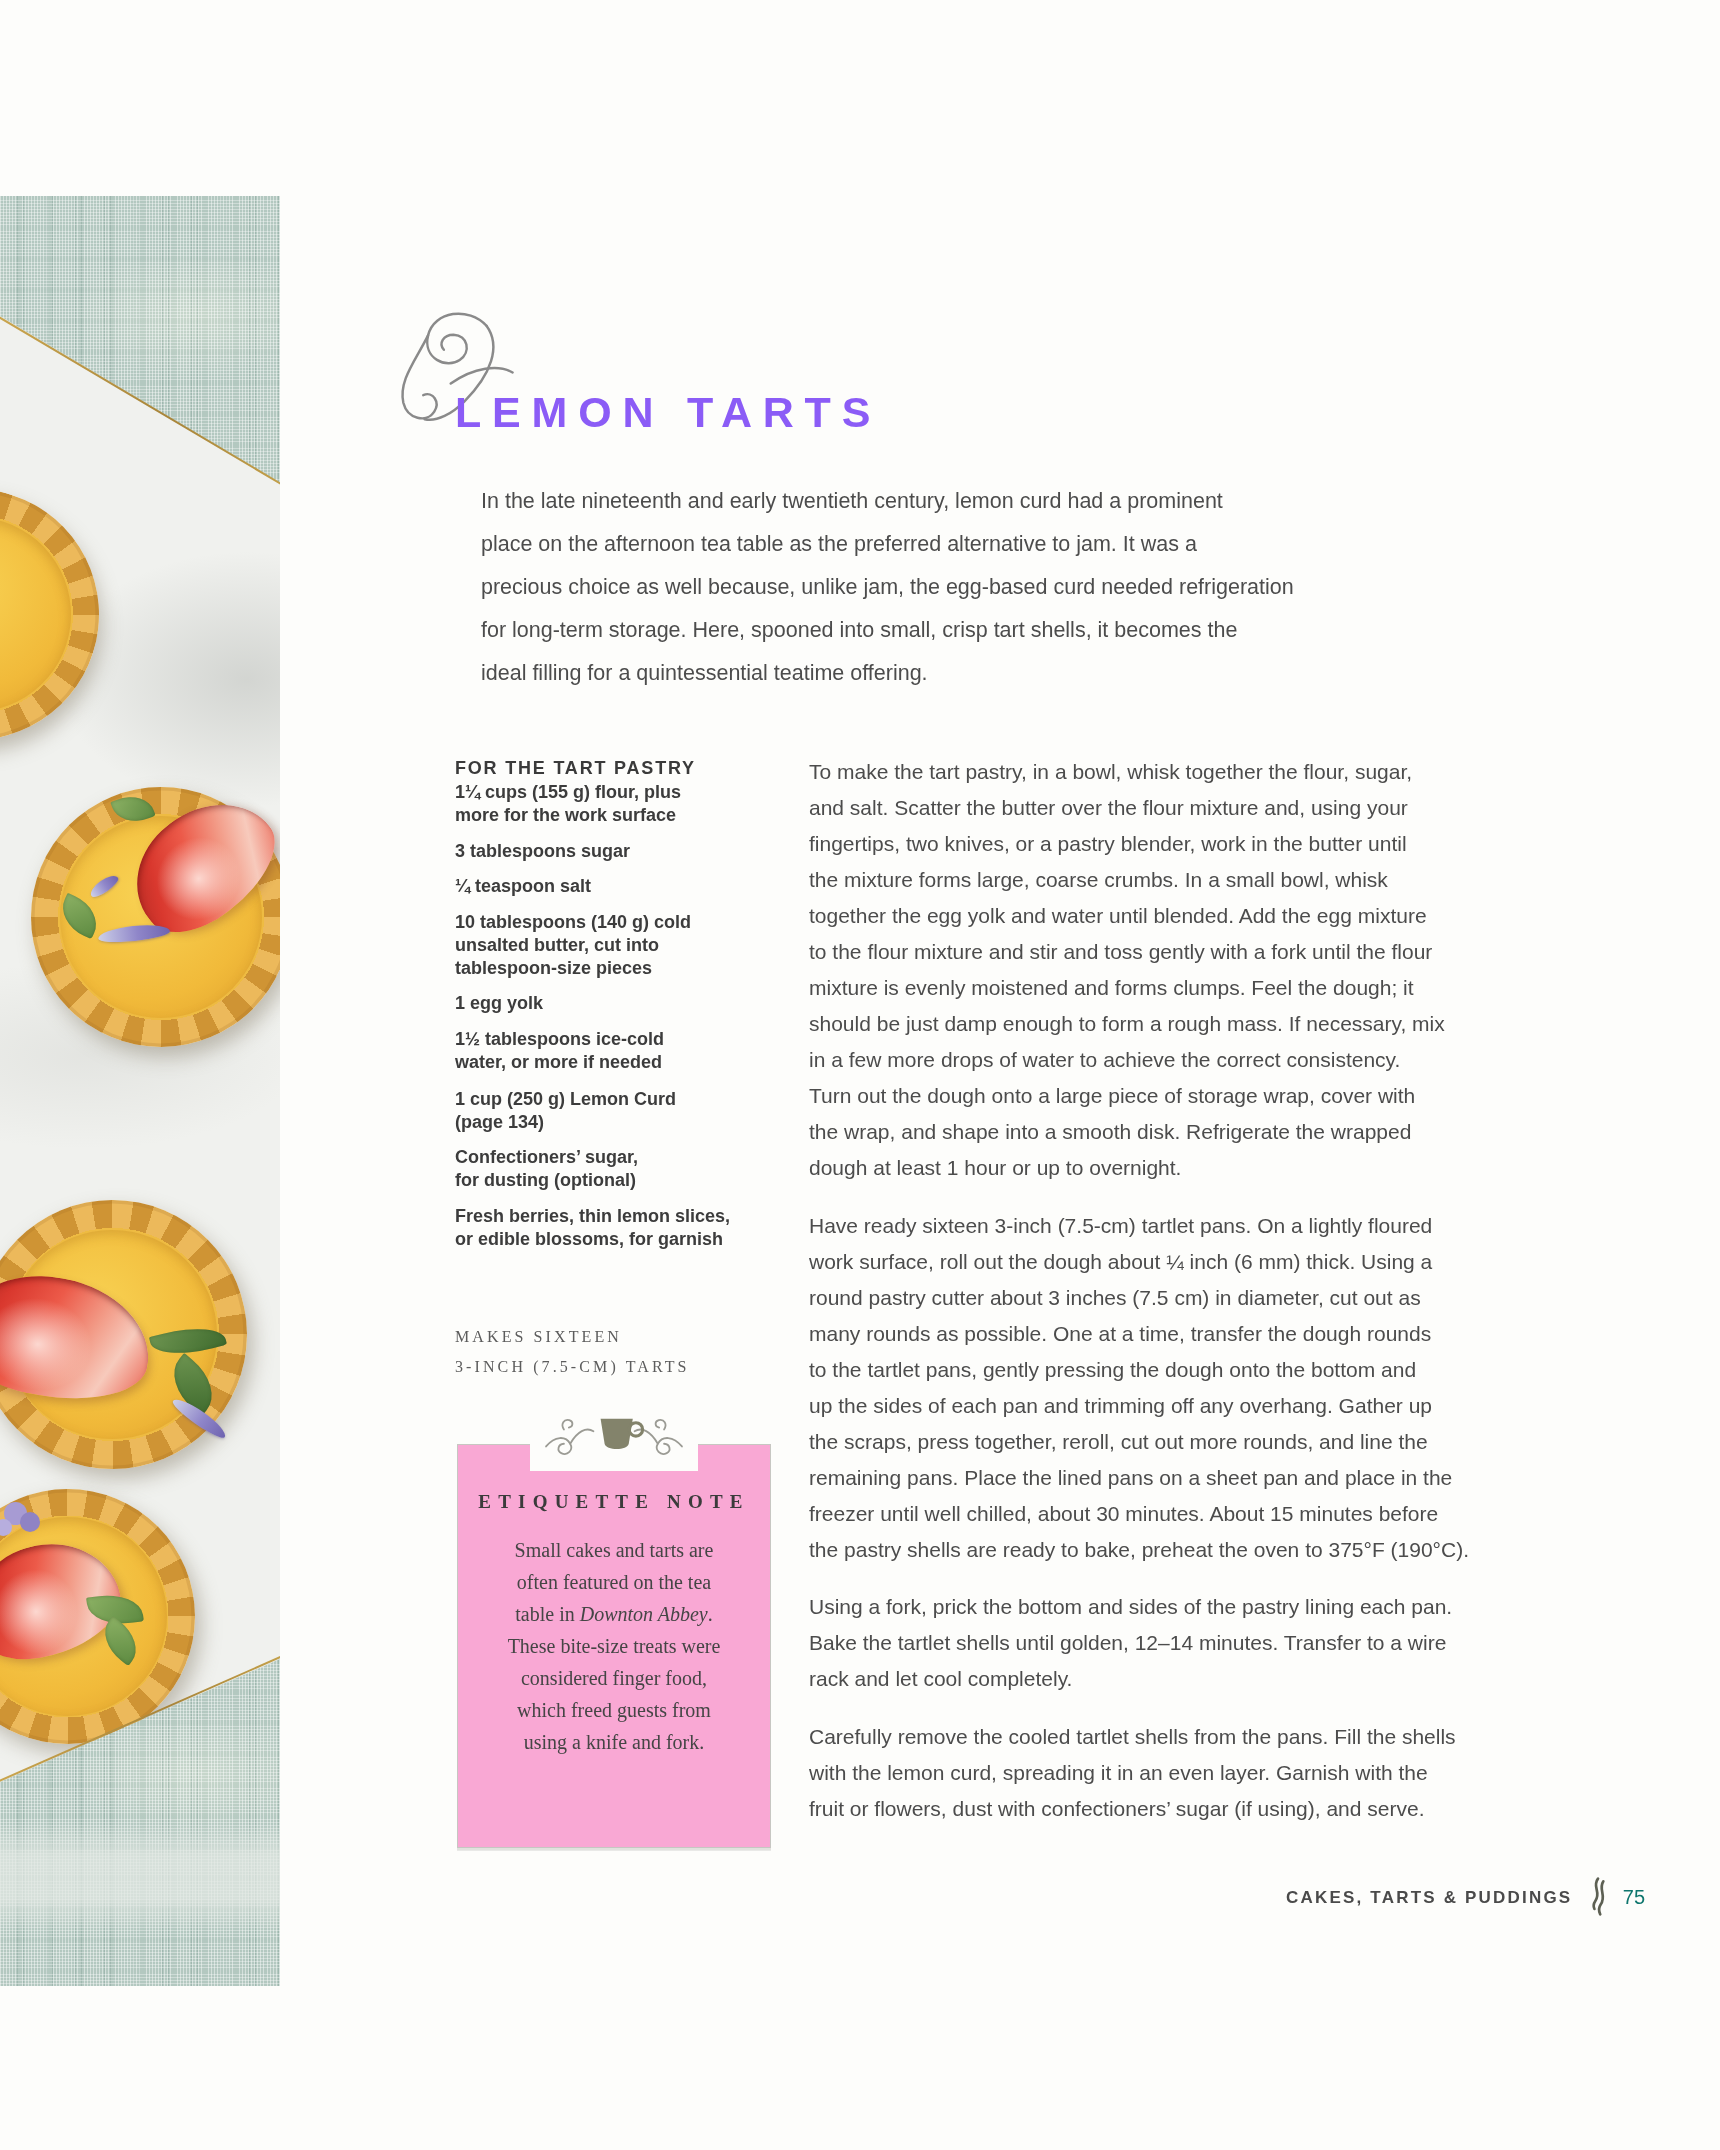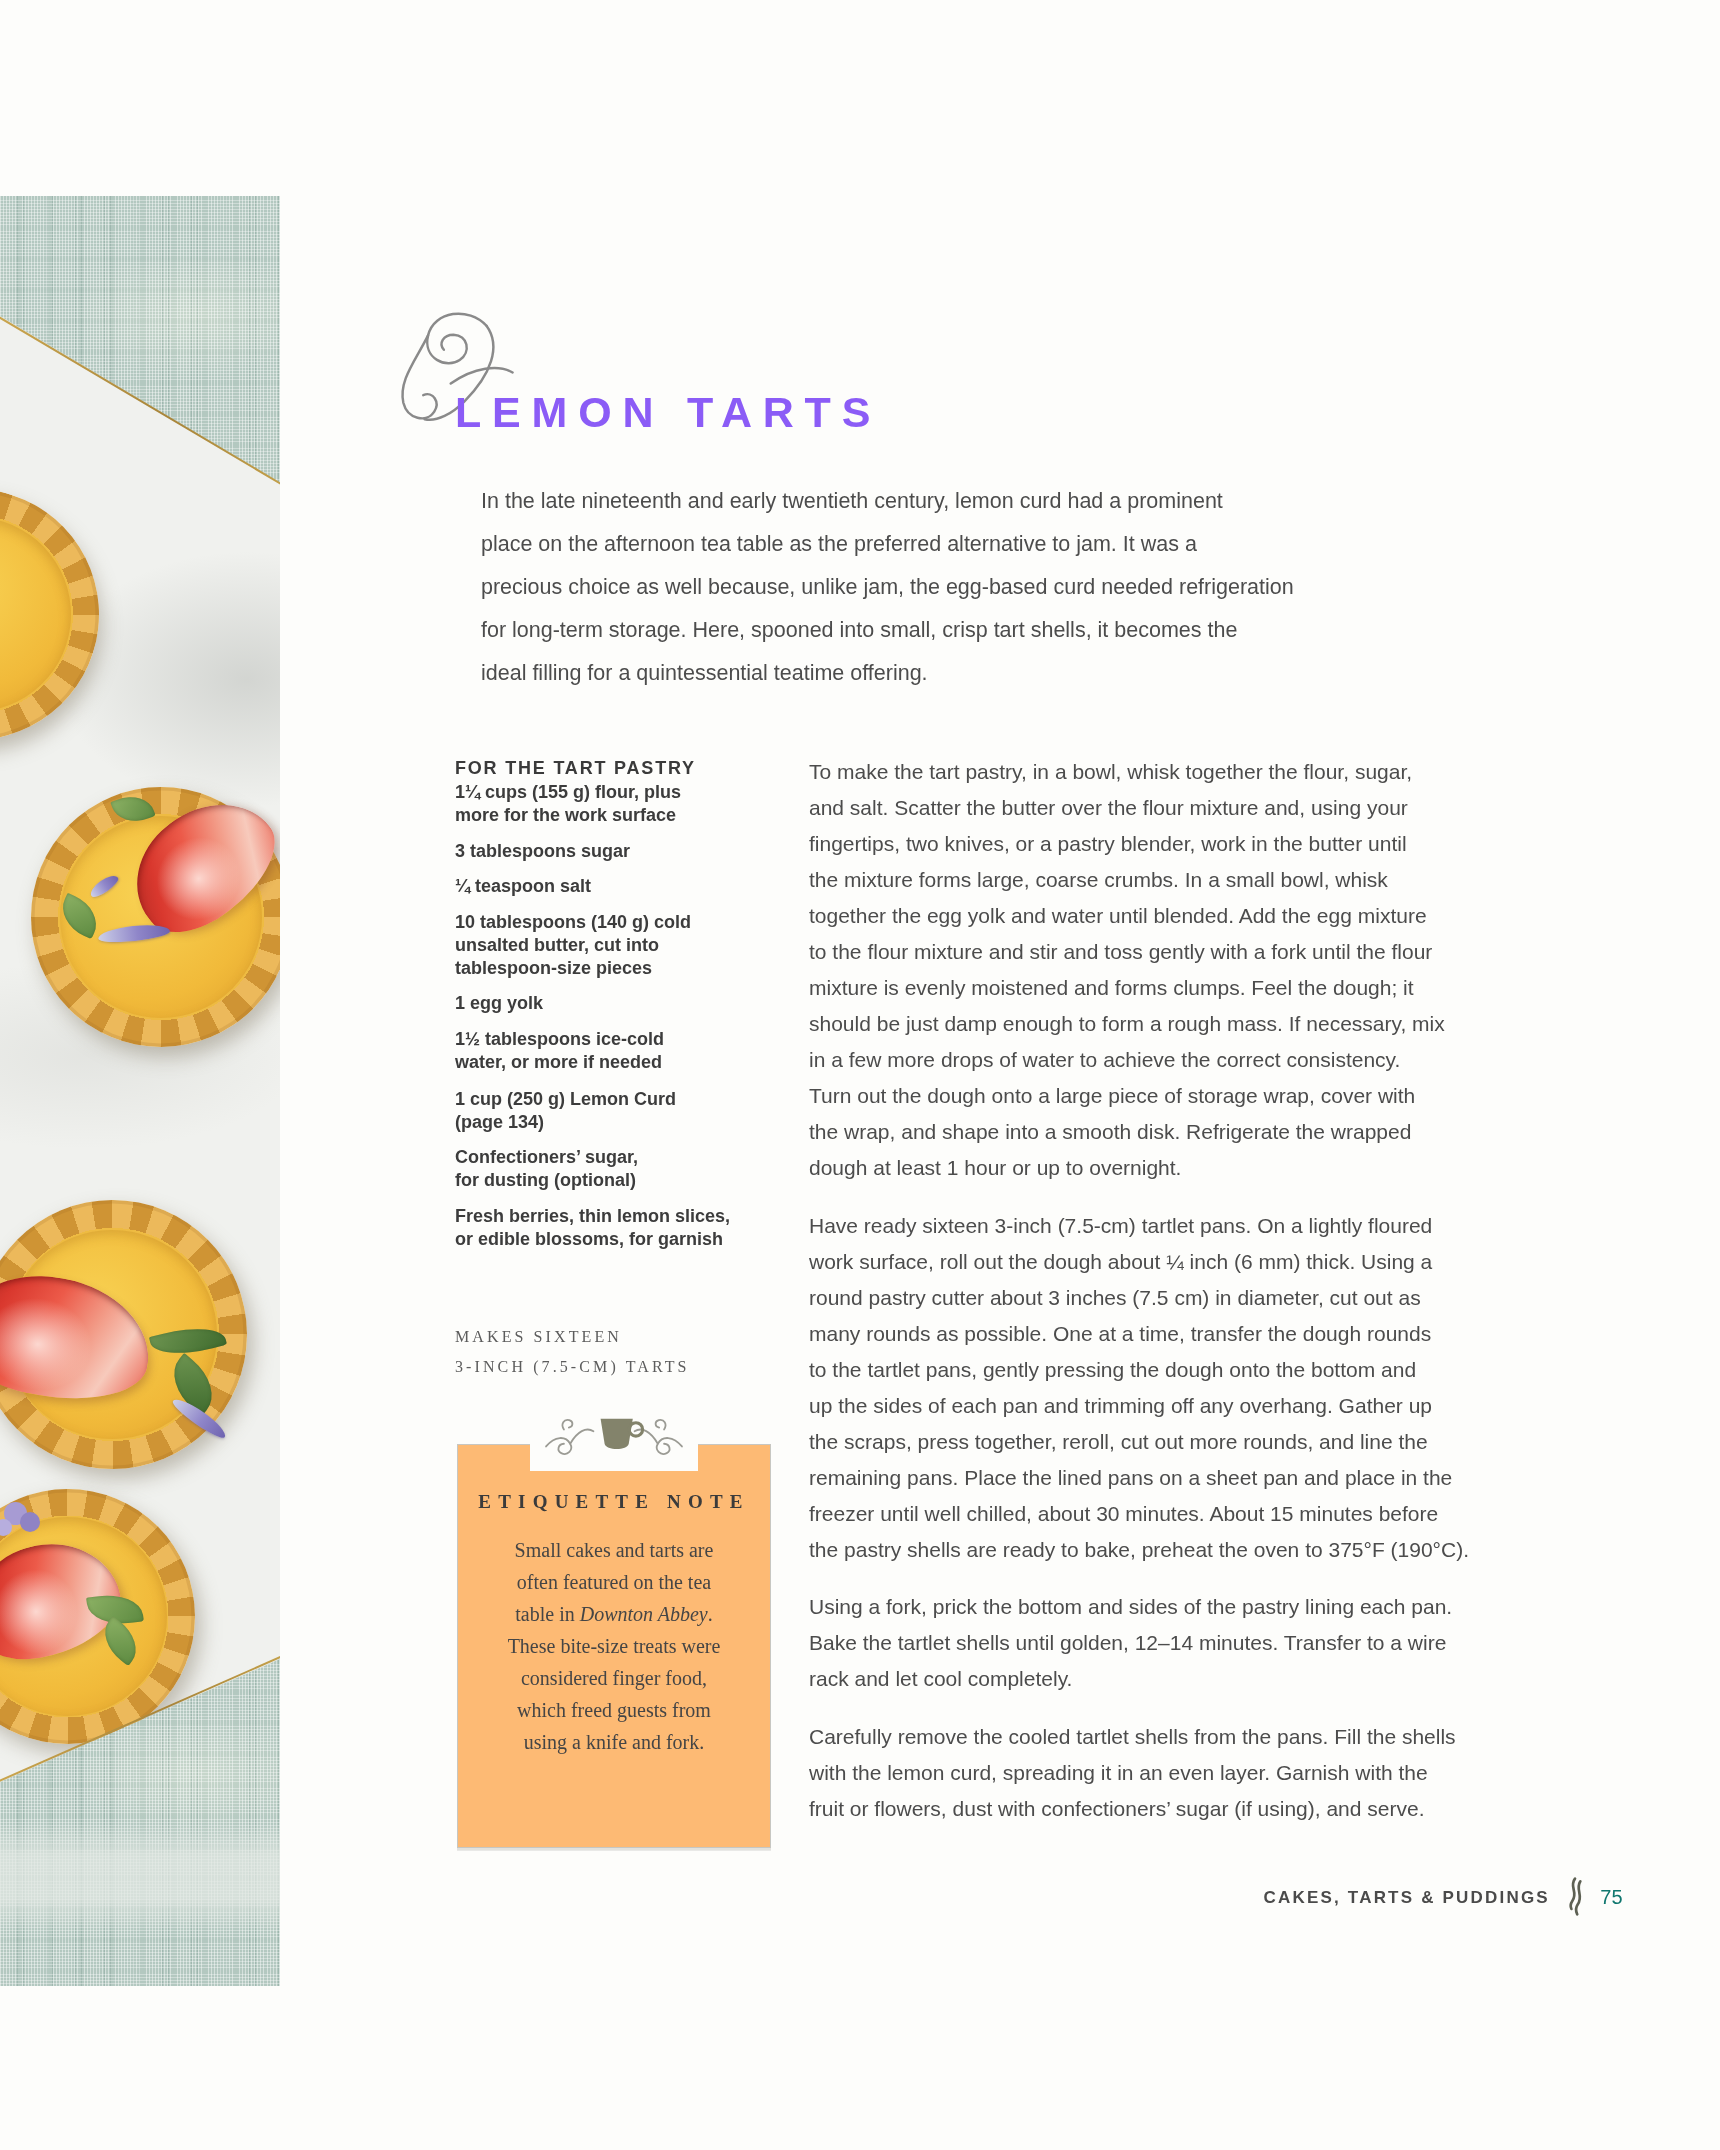--- a/index.html
+++ b/index.html
@@ -96,21 +96,21 @@
   .ing-item{font-size:18px;font-weight:bold;line-height:23px;margin:0 0 12.5px 0;white-space:pre-line;}
   .ing-group2{margin-top:14px;}
   .yield{
     position:absolute;left:455px;top:1322px;
     font-family:"Liberation Serif",serif;
     font-size:16px;letter-spacing:3.1px;line-height:30px;color:#5c5c5c;
     white-space:pre-line;
   }
   .etiquette{
     position:absolute;left:457px;top:1444px;width:314px;height:404px;
-    border:1.3px solid #c7c7c2;background:#fdba74;
+    border:1.3px solid #c7c7c2;background:#f9a8d4;
     box-shadow:0 2.7px 0 rgba(175,175,170,.35);
     box-sizing:border-box;text-align:center;
   }
   .etiquette .ornament{
     position:absolute;top:-39px;left:50%;transform:translateX(-50%);
     background:#fdfdfb;padding:0 8px;
   }
   .et-heading{
     margin-top:46px;
     font-family:"Liberation Serif",serif;
@@ -122,21 +122,21 @@
     font-size:20px;line-height:32px;color:#454545;
     white-space:pre-line;
   }
   .instructions{position:absolute;left:809px;top:754px;width:807px;}
   .instructions p{
     margin:0 0 21.5px 0;font-size:21px;line-height:36px;color:#4c4c4c;
     white-space:pre-line;
   }
   .footer{
     position:absolute;top:1876px;left:1286px;width:314px;
-    display:flex;align-items:center;justify-content:center;gap:15.2px;
+    display:flex;align-items:center;justify-content:flex-start;gap:15.2px;
   }
   .footer-section{
     font-size:17px;font-weight:bold;letter-spacing:2.2px;color:#4a4a4a;white-space:nowrap;
   }
   .footer-page{font-size:20px;font-weight:normal;color:#0f766e;}
 </style>
 </head>
 <body>
 
 <div class="photo">

